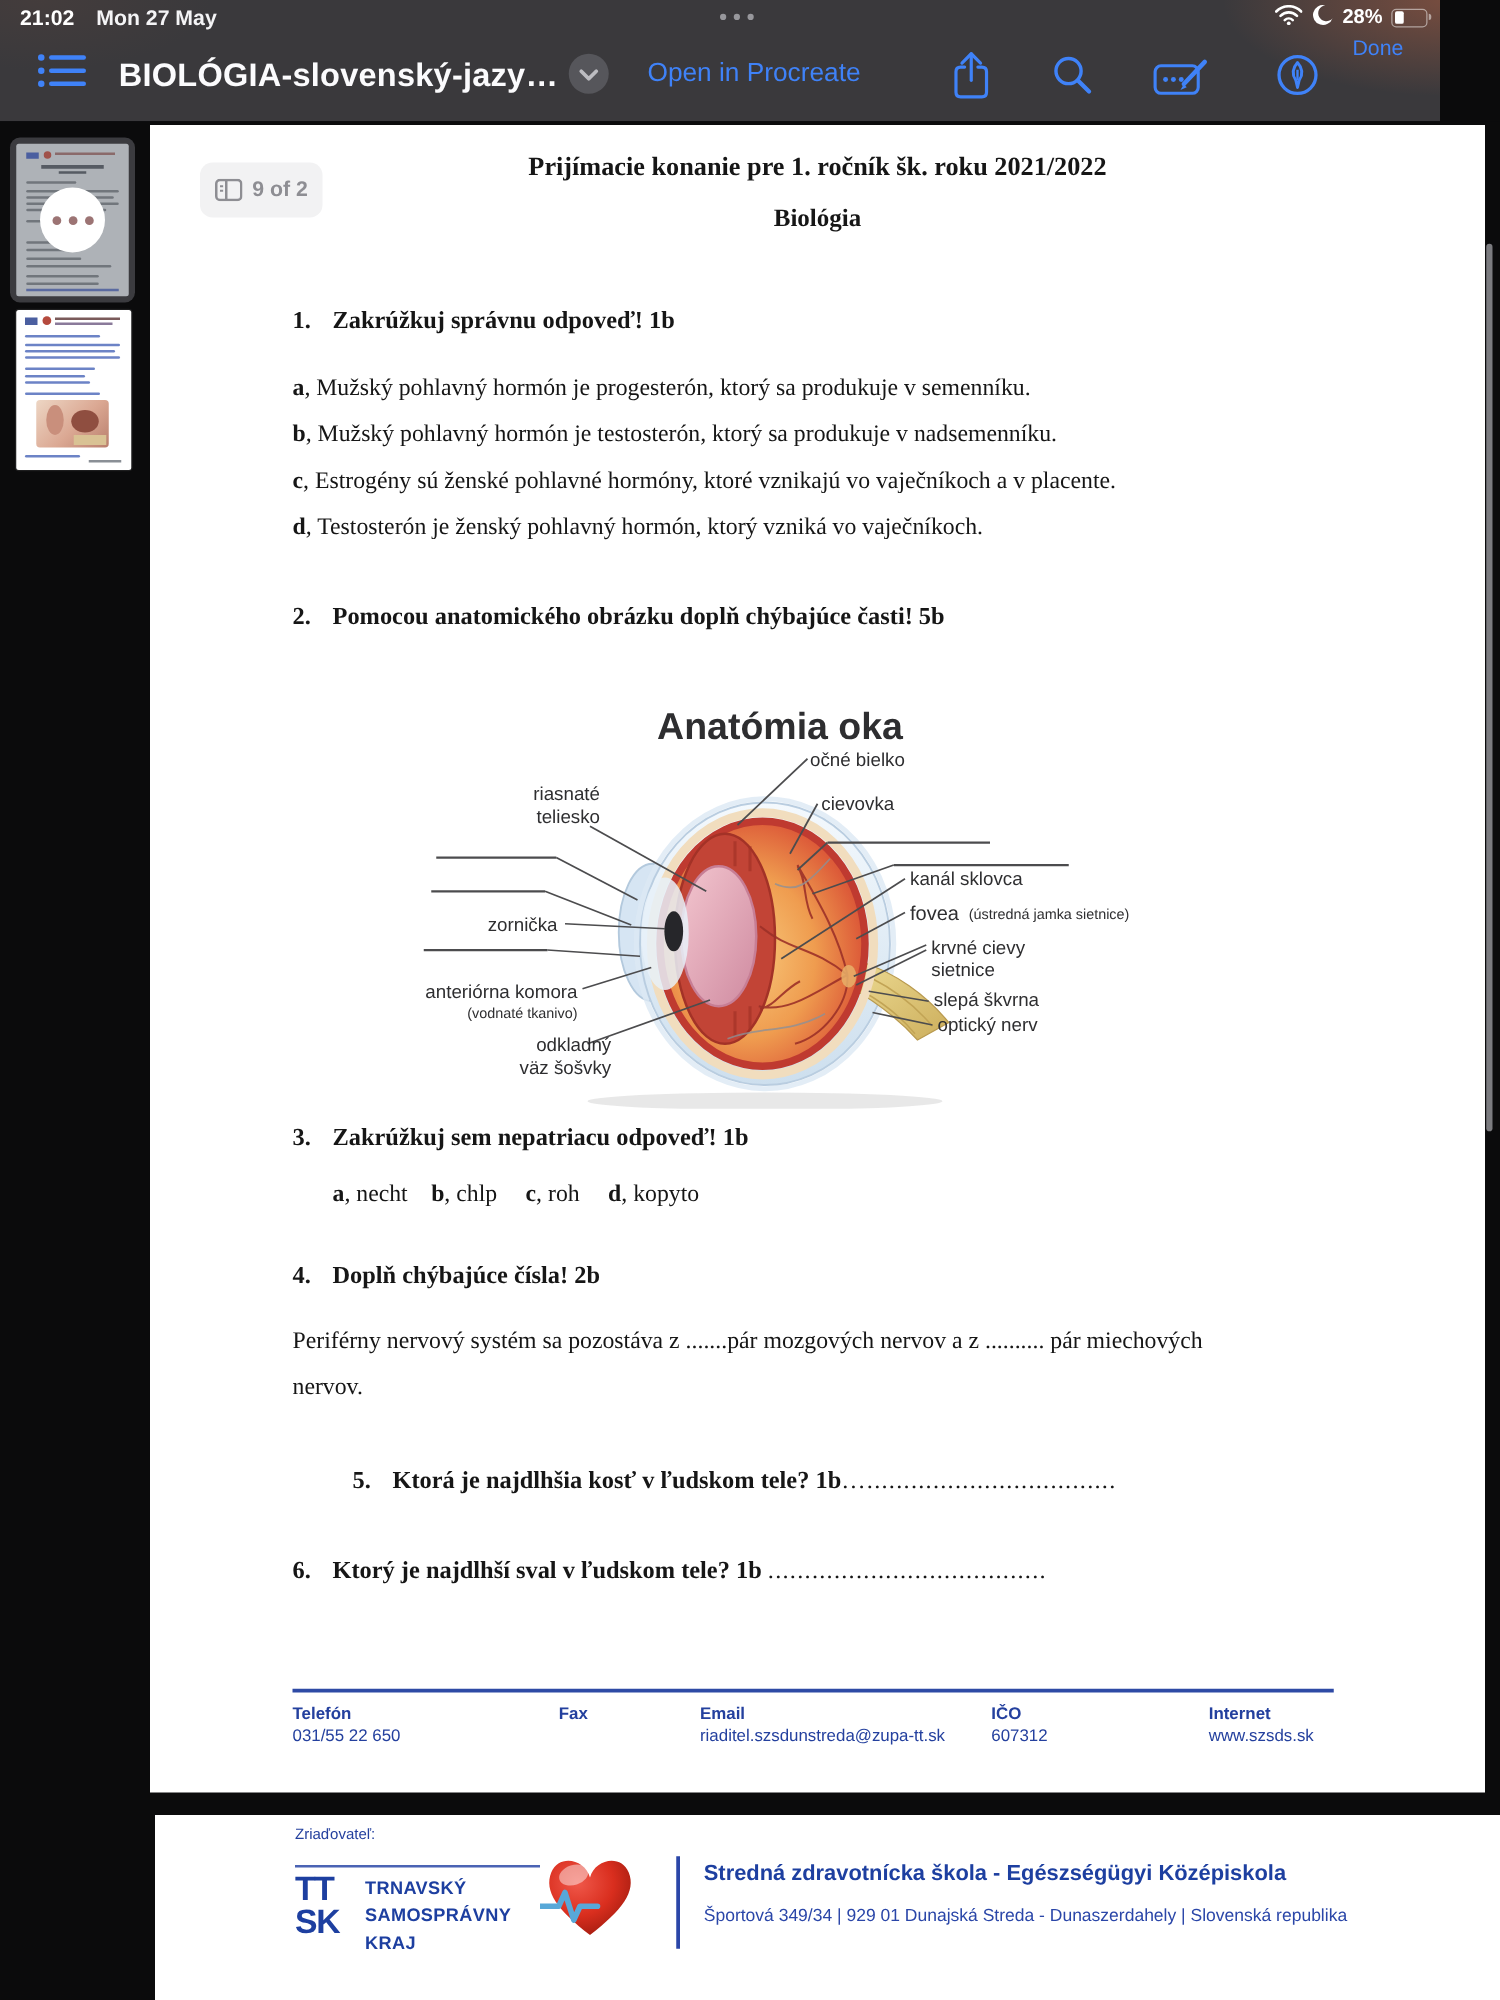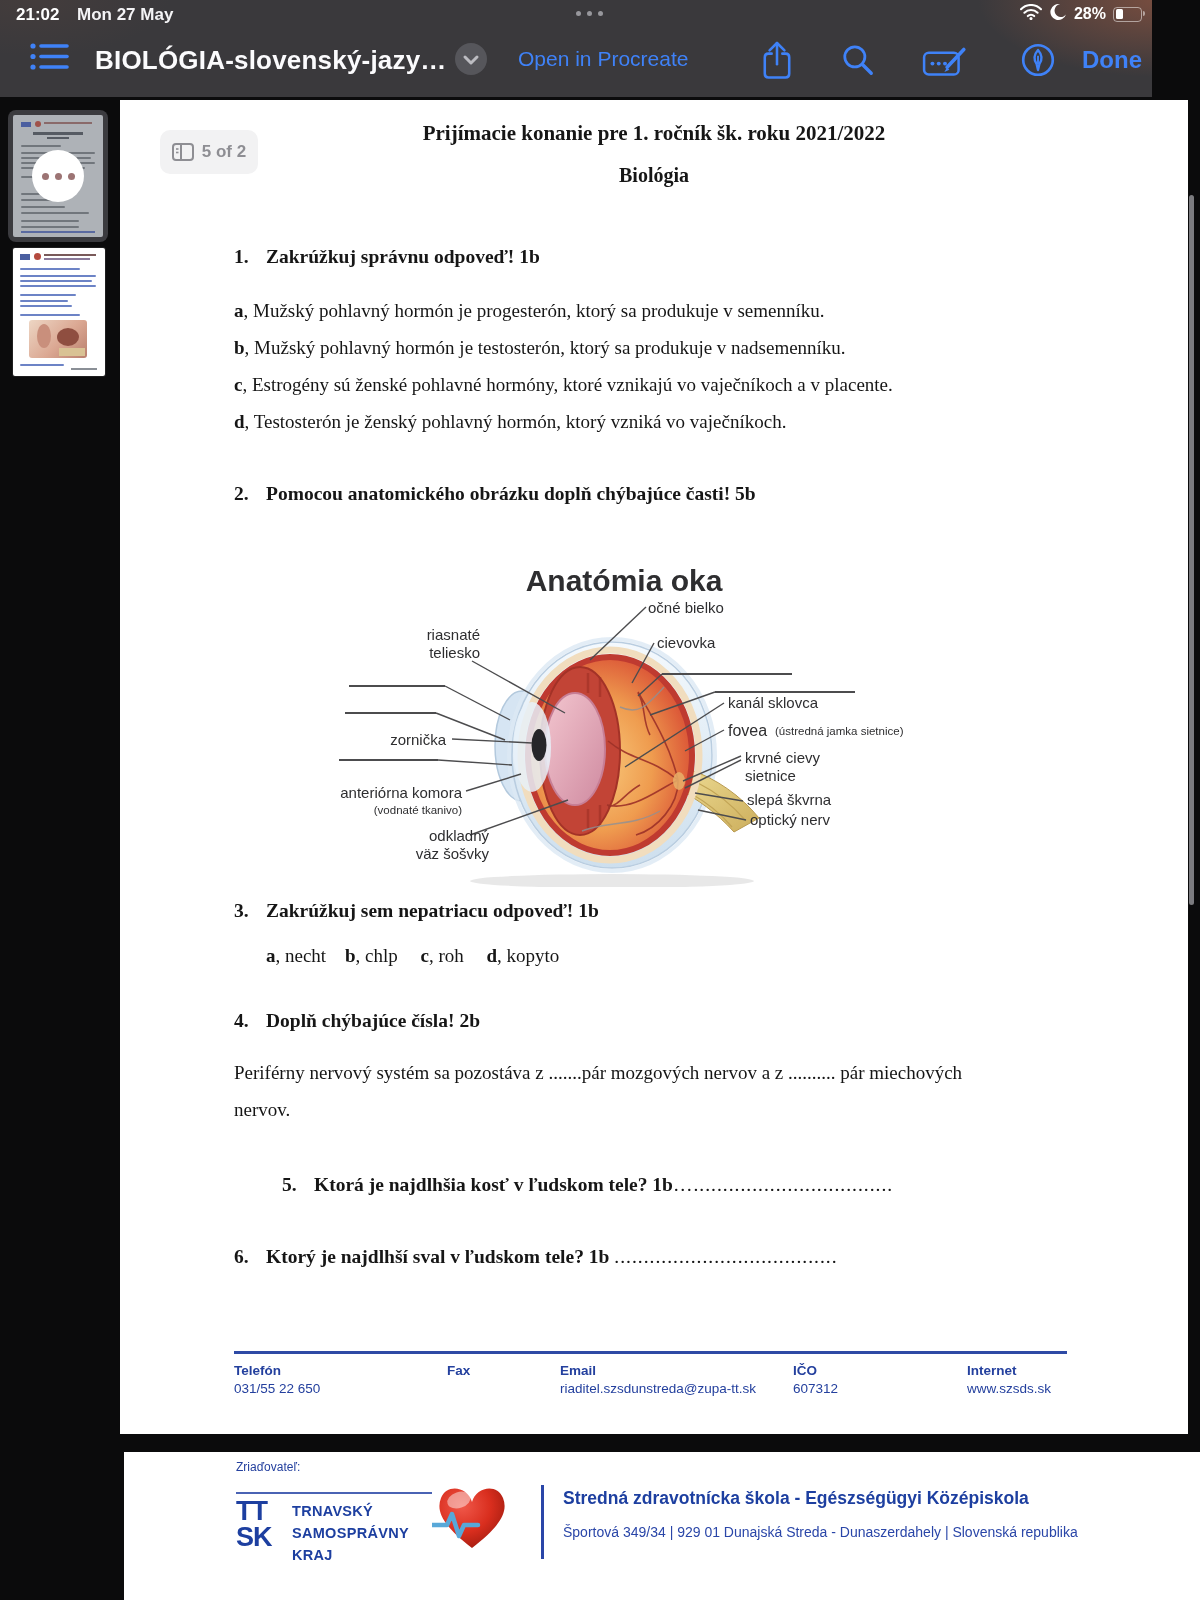--- a/index.html
+++ b/index.html
@@ -17,21 +17,21 @@
   .st-dots i{width:5px;height:5px;border-radius:50%;background:#97979c;}
   .st-right{position:absolute;right:10px;top:3px;display:flex;align-items:center;gap:7px;height:22px;}
   .st-batt-pct{font-size:16px;font-weight:600;color:#fff;}
   .batt{position:relative;width:27px;height:13px;border:1.5px solid rgba(255,255,255,.5);border-radius:4px;}
   .batt .lvl{position:absolute;left:1.5px;top:1.5px;width:7px;height:7px;border-radius:1.5px;background:#fff;height:calc(100% - 3px);}
   .batt .nub{position:absolute;right:-4px;top:3.5px;width:2.5px;height:5px;border-radius:0 2px 2px 0;background:rgba(255,255,255,.5);}
   .toolbar{position:absolute;left:0;top:28px;width:100%;height:69px;}
   .tb-title{position:absolute;left:95px;top:17px;font-size:26px;font-weight:700;color:#fbfbfd;letter-spacing:.2px;}
   .chev-btn{position:absolute;left:455px;top:15px;width:32px;height:32px;border-radius:50%;background:#56565b;}
   .tb-open{position:absolute;left:518px;top:19px;font-size:21px;color:#3f82f8;}
-  .tb-done{position:absolute;left:1082px;top:18px;font-size:24px;font-weight:700;color:#3f82f8;}
+  .tb-done{position:absolute;left:1082px;top:1px;font-size:17px;font-weight:400;color:#3f82f8;}
   
   .viewer{position:absolute;left:0;top:97px;width:1200px;height:1503px;background:#0b0b0c;}
   .page{position:absolute;background:#fff;}
   .page1{left:120px;top:3px;width:1068px;height:1334px;}
   .page2{left:124px;top:1355px;width:1174px;height:148px;}
   .scrollthumb{position:absolute;left:1189px;top:98px;width:5px;height:710px;border-radius:3px;background:#7b7b7f;}
   
   .thumb1wrap{position:absolute;left:8px;top:13px;width:100px;height:132px;background:#3b3b3f;border-radius:8px;}
   .thumb1{position:absolute;left:5px;top:5px;width:90px;height:122px;background:#aeb2b7;border-radius:2px;overflow:hidden;}
   .thumb2{position:absolute;left:13px;top:151px;width:92px;height:128px;background:#fff;border-radius:2px;overflow:hidden;box-shadow:0 0 0 1px rgba(255,255,255,.08);}
@@ -207,21 +207,21 @@
     </div>
 
     <div class="page page1">
       <div class="pill">
         <svg width="22" height="18" viewBox="0 0 22 18">
             <rect x="1" y="1" width="20" height="16" rx="3" stroke="#8e8e93" stroke-width="2" fill="none"></rect>
             <line x1="9" y1="1" x2="9" y2="17" stroke="#8e8e93" stroke-width="2"></line>
             <line x1="4" y1="6" x2="6.5" y2="6" stroke="#8e8e93" stroke-width="1.6"></line>
             <line x1="4" y1="9.5" x2="6.5" y2="9.5" stroke="#8e8e93" stroke-width="1.6"></line>
           </svg>
-        <span>5 of 2</span>
+        <span>9 of 2</span>
       </div>
 
       <div class="doc-h1 serif" style="top:21px;">Prijímacie konanie pre 1. ročník šk. roku 2021/2022</div>
       <div class="doc-h1 serif" style="top:64px;font-size:20px;">Biológia</div>
 
       <div class="qline serif" style="left:114px;top:146px;"><span class="qnum">1.</span><span>Zakrúžkuj správnu odpoveď! 1b</span></div>
       <div class="opt serif" style="left:114px;top:200px;"><b>a</b><span>, Mužský pohlavný hormón je progesterón, ktorý sa produkuje v semenníku.</span></div>
       <div class="opt serif" style="left:114px;top:237px;"><b>b</b><span>, Mužský pohlavný hormón je testosterón, ktorý sa produkuje v nadsemenníku.</span></div>
       <div class="opt serif" style="left:114px;top:274px;"><b>c</b><span>, Estrogény sú ženské pohlavné hormóny, ktoré vznikajú vo vaječníkoch a v placente.</span></div>
       <div class="opt serif" style="left:114px;top:311px;"><b>d</b><span>, Testosterón je ženský pohlavný hormón, ktorý vzniká vo vaječníkoch.</span></div>

